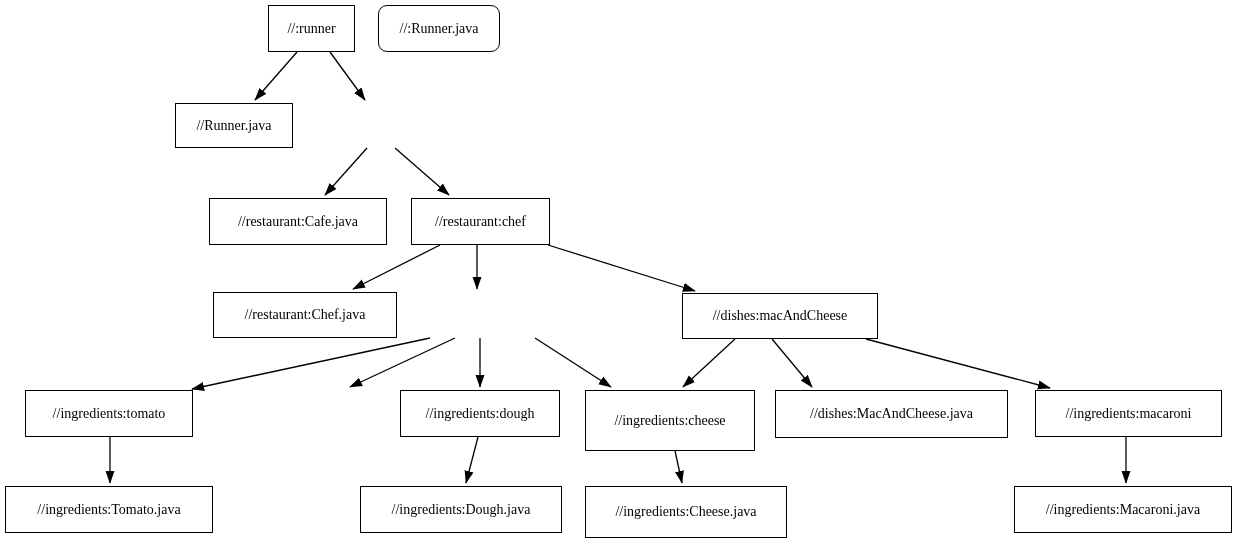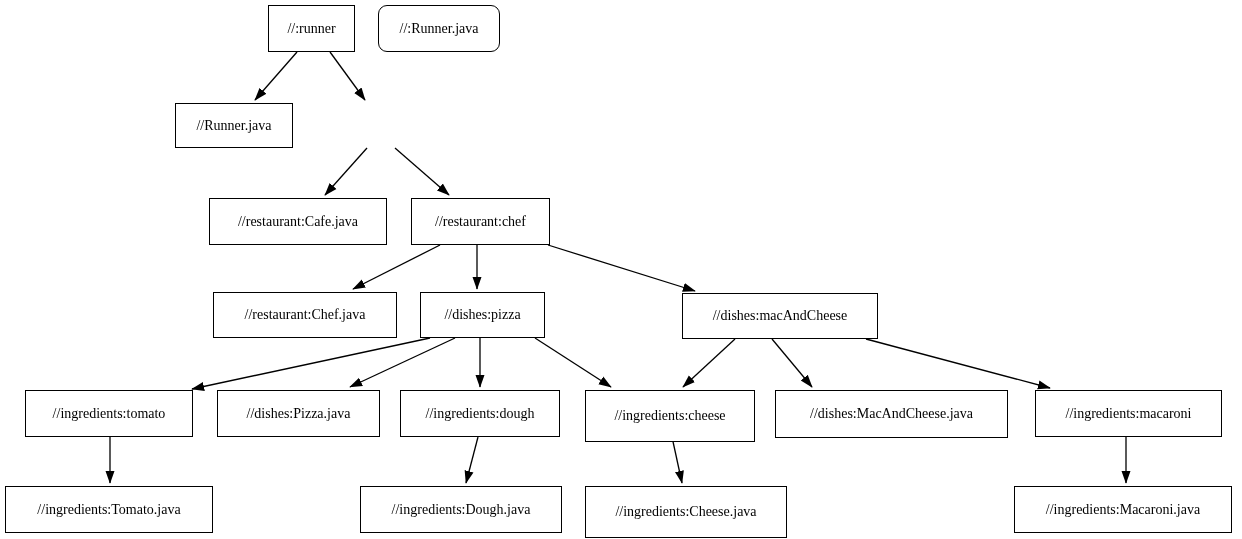--- a/index.html
+++ b/index.html
@@ -68,25 +68,23 @@
         <line x1="1126" y1="437" x2="1126" y2="483" stroke="#000000" stroke-width="1.3" marker-end="url(#arrowhead)"></line>
       </g>
   </svg>
 
 <div class="node" style="left: 268px; top: 5px; width: 87px; height: 47px; background: rgb(255, 255, 255); border-color: rgb(0, 0, 0); color: rgb(0, 0, 0);">//:runner</div>
     <div class="node" style="left: 378px; top: 5px; width: 122px; height: 47px; background: rgb(255, 255, 255); border-color: rgb(0, 0, 0); color: rgb(0, 0, 0); border-radius: 9px;">//:Runner.java</div>
     <div class="node" style="left: 175px; top: 103px; width: 118px; height: 45px; background: rgb(255, 255, 255); border-color: rgb(0, 0, 0); color: rgb(0, 0, 0);">//Runner.java</div>
     <div class="node" style="left: 209px; top: 198px; width: 178px; height: 47px; background: rgb(255, 255, 255); border-color: rgb(0, 0, 0); color: rgb(0, 0, 0);">//restaurant:Cafe.java</div>
     <div class="node" style="left: 411px; top: 198px; width: 139px; height: 47px; background: rgb(255, 255, 255); border-color: rgb(0, 0, 0); color: rgb(0, 0, 0);">//restaurant:chef</div>
     <div class="node" style="left: 213px; top: 292px; width: 184px; height: 46px; background: rgb(255, 255, 255); border-color: rgb(0, 0, 0); color: rgb(0, 0, 0);">//restaurant:Chef.java</div>
-    <div class="node" style="left: 420px; top: 292px; width: 125px; height: 46px; background: rgb(255, 255, 255); border-color: rgb(0, 0, 0); color: rgb(0, 0, 0);">//dishes:pizza</div>
     <div class="node" style="left: 682px; top: 293px; width: 196px; height: 46px; background: rgb(255, 255, 255); border-color: rgb(0, 0, 0); color: rgb(0, 0, 0); text-align: right;">//dishes:macAndCheese</div>
     <div class="node" style="left: 25px; top: 390px; width: 168px; height: 47px; background: rgb(255, 255, 255); border-color: rgb(0, 0, 0); color: rgb(0, 0, 0);">//ingredients:tomato</div>
-    <div class="node" style="left: 217px; top: 390px; width: 163px; height: 47px; background: rgb(255, 255, 255); border-color: rgb(0, 0, 0); color: rgb(0, 0, 0);">//dishes:Pizza.java</div>
     <div class="node" style="left: 400px; top: 390px; width: 160px; height: 47px; background: rgb(255, 255, 255); border-color: rgb(0, 0, 0); color: rgb(0, 0, 0);">//ingredients:dough</div>
-    <div class="node" style="left: 585px; top: 390px; width: 170px; height: 52px; background: rgb(255, 255, 255); border-color: rgb(0, 0, 0); color: rgb(0, 0, 0);">//ingredients:cheese</div>
+    <div class="node" style="left: 585px; top: 390px; width: 170px; height: 61px; background: rgb(255, 255, 255); border-color: rgb(0, 0, 0); color: rgb(0, 0, 0);">//ingredients:cheese</div>
     <div class="node" style="left: 775px; top: 390px; width: 233px; height: 48px; background: rgb(255, 255, 255); border-color: rgb(0, 0, 0); color: rgb(0, 0, 0);">//dishes:MacAndCheese.java</div>
     <div class="node" style="left: 1035px; top: 390px; width: 187px; height: 47px; background: rgb(255, 255, 255); border-color: rgb(0, 0, 0); color: rgb(0, 0, 0);">//ingredients:macaroni</div>
     <div class="node" style="left: 5px; top: 486px; width: 208px; height: 47px; background: rgb(255, 255, 255); border-color: rgb(0, 0, 0); color: rgb(0, 0, 0);">//ingredients:Tomato.java</div>
     <div class="node" style="left: 360px; top: 486px; width: 202px; height: 47px; background: rgb(255, 255, 255); border-color: rgb(0, 0, 0); color: rgb(0, 0, 0);">//ingredients:Dough.java</div>
     <div class="node" style="left: 585px; top: 486px; width: 202px; height: 52px; background: rgb(255, 255, 255); border-color: rgb(0, 0, 0); color: rgb(0, 0, 0);">//ingredients:Cheese.java</div>
     <div class="node" style="left: 1014px; top: 486px; width: 218px; height: 47px; background: rgb(255, 255, 255); border-color: rgb(0, 0, 0); color: rgb(0, 0, 0);">//ingredients:Macaroni.java</div>
   </div>
 
 </body></html>

